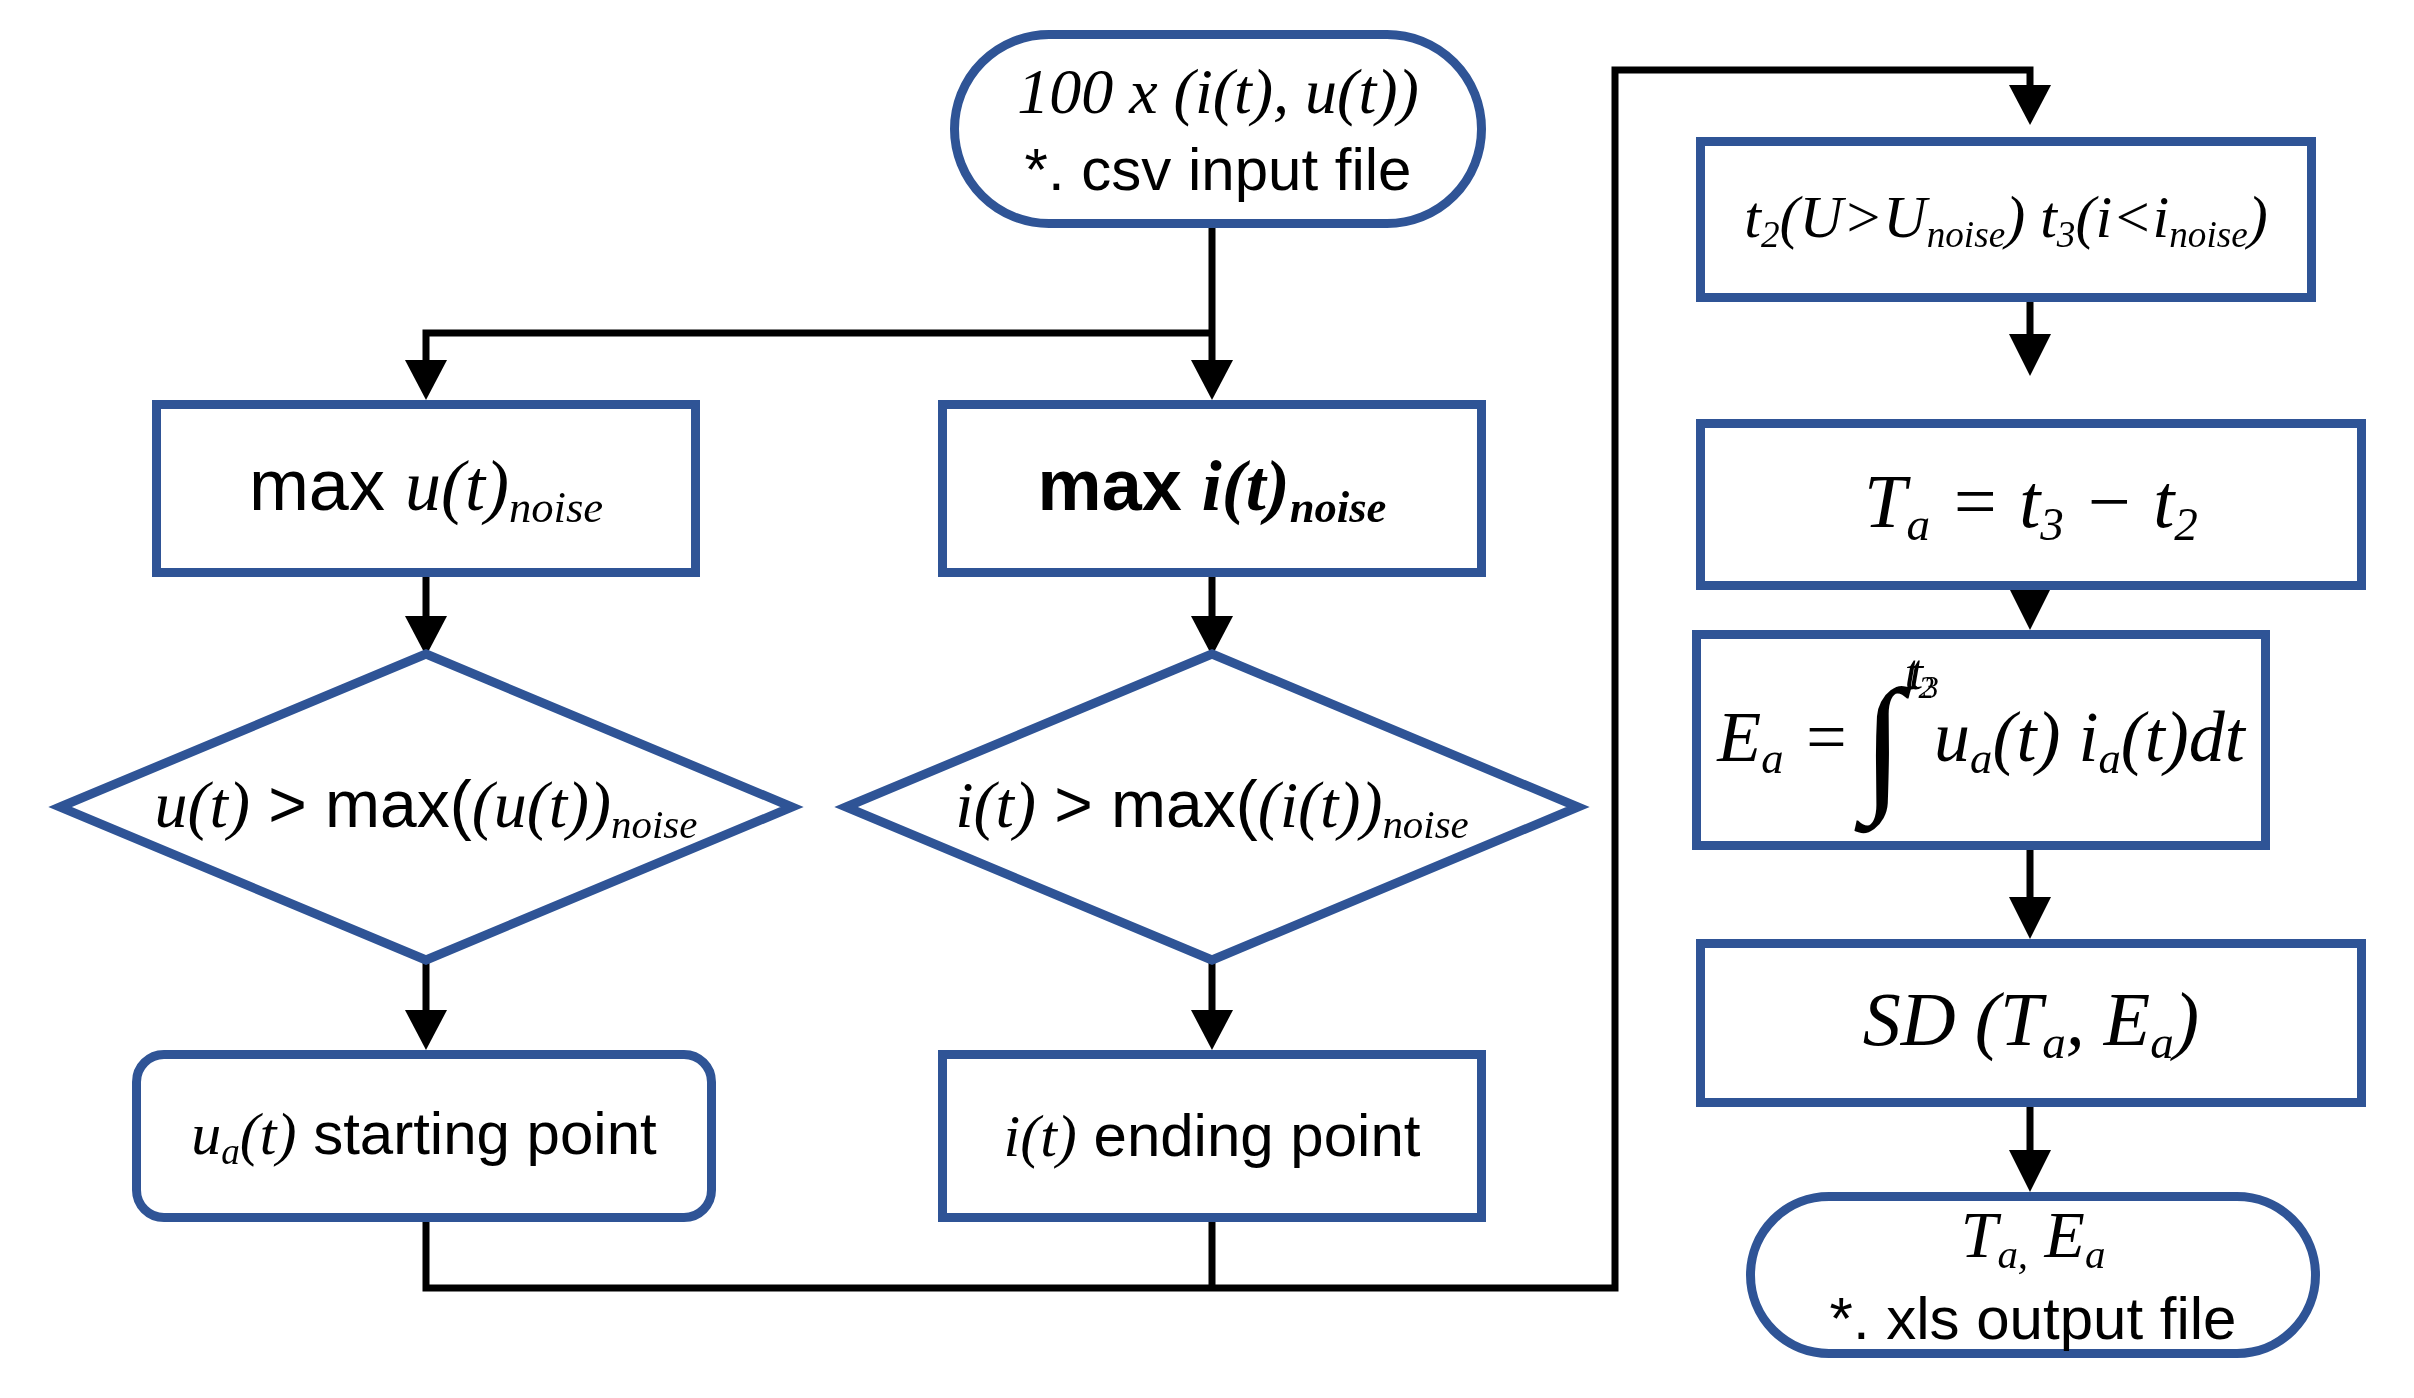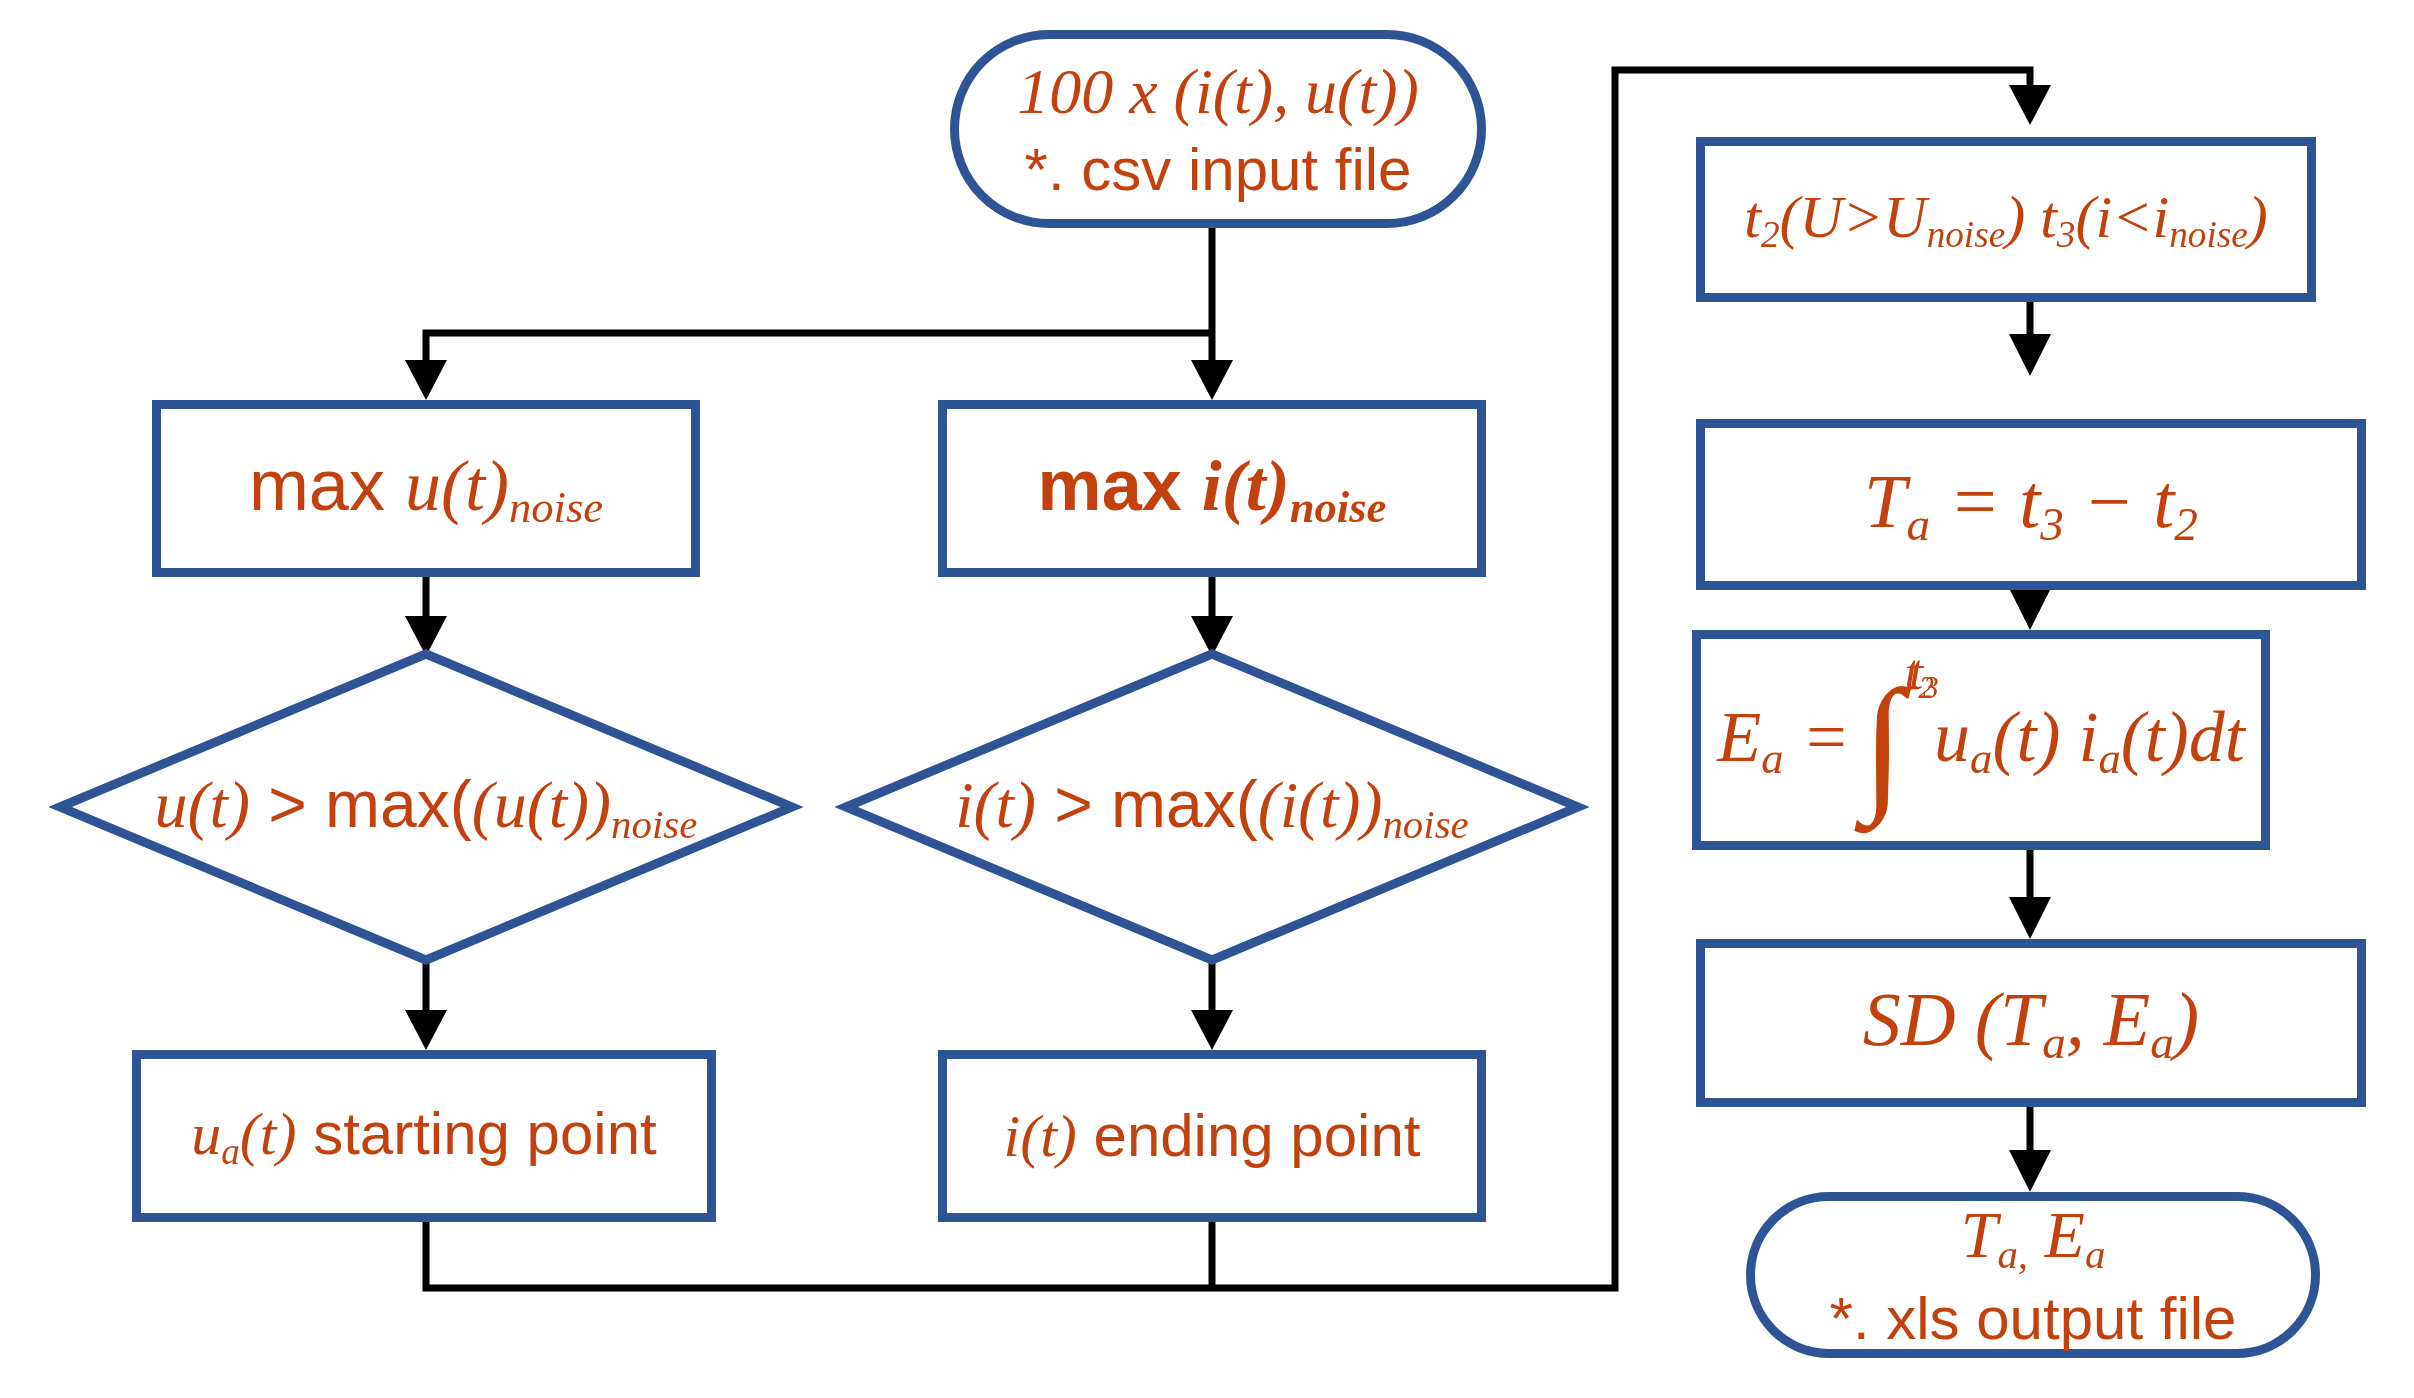--- a/index.html
+++ b/index.html
@@ -1,17 +1,17 @@
 <!DOCTYPE html>
 <html><head>
 <meta charset="utf-8">
 <style>
   html,body{margin:0;padding:0;background:#fff;}
   .canvas{position:relative;width:2414px;height:1398px;background:#fff;overflow:hidden;
-          font-family:"Liberation Serif","DejaVu Serif",serif;color:#c2410c;}
+          font-family:"Liberation Serif","DejaVu Serif",serif;color:#000000;}
   .connectors{position:absolute;left:0;top:0;z-index:1;}
   .shape{position:absolute;z-index:2;background:#fff;border:9px solid #2F5496;
          display:flex;align-items:center;justify-content:center;box-sizing:border-box;}
   .terminator{flex-direction:column;line-height:1.25;}
   .dlabel{position:absolute;z-index:3;display:flex;align-items:center;justify-content:center;
           pointer-events:none;white-space:nowrap;}
   .math{font-style:italic;font-family:"Liberation Serif","DejaVu Serif",serif;}
   .sans{font-style:normal;font-family:"Liberation Sans","DejaVu Sans",sans-serif;}
   .subsc{font-size:0.62em;vertical-align:-0.28em;}
   .label{white-space:nowrap;text-align:center;}
@@ -90,21 +90,21 @@
       <span class="math">u(t)</span><span class="sans"> &gt; max(</span><span class="math">(u(t))</span><span class="math subsc">noise</span>
     </div>
   </div>
 
   <div class="dlabel" style="left:862px;top:654px;width:700px;height:306px;font-size:66px;">
     <div class="label">
       <span class="math">i(t)</span><span class="sans"> &gt; max(</span><span class="math">(i(t))</span><span class="math subsc">noise</span>
     </div>
   </div>
 
-  <div class="shape" style="left:132px;top:1050px;width:584px;height:172px;">
+  <div class="shape" style="left:132px;top:1050px;width:584px;height:172px;border-radius:32px;">
     <div class="label" style="font-size:60px;">
       <span class="math">u</span><span class="math subsc">a</span><span class="math">(t)</span><span class="sans"> starting point</span>
     </div>
   </div>
 
   <div class="shape" style="left:938px;top:1050px;width:548px;height:172px;">
     <div class="label" style="font-size:60px;">
       <span class="math">i(t)</span><span class="sans"> ending point</span>
     </div>
   </div>

